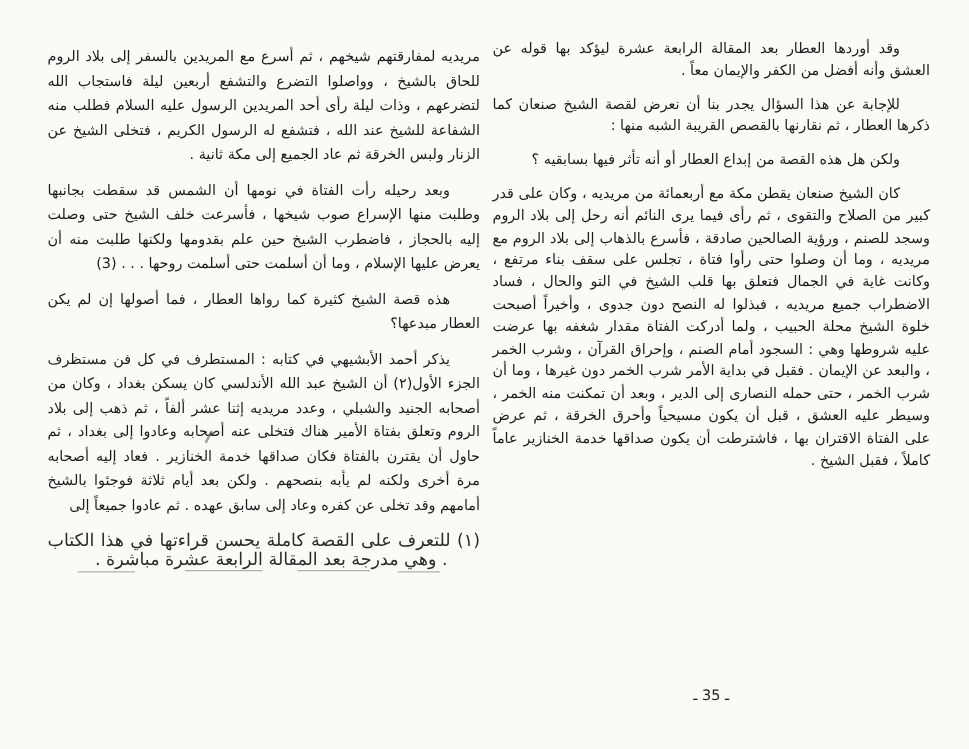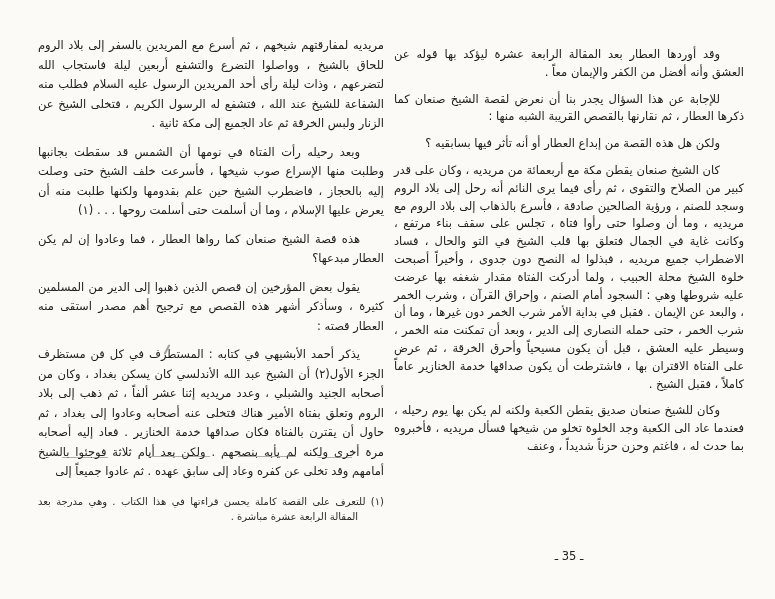--- a/index.html
+++ b/index.html
@@ -16,27 +16,27 @@
   .page{position:absolute;top:0;height:599px;}
   .page-left{left:38px;width:346px;}
   .page-right{left:394px;width:350px;}
   .body-text{
     direction:rtl;
     text-align:justify;
     color:#1c1c1c;
     font-size:11.5px;
   }
   .page-left .body-text{margin-top:36px;line-height:19.5px;}
-  .page-right .body-text{margin-top:46px;line-height:17.8px;}
+  .page-right .body-text{margin-top:30px;line-height:17.8px;}
   .para{margin:0 0 9px 0;text-indent:24px;}
   .page-left .body-text .para:first-child{text-indent:0;}
   .footnotes{
     direction:rtl;
     text-align:justify;
-    font-size:10px;
+    font-size:14px;
     line-height:15px;
     color:#2a2a2a;
     margin-top:12px;
   }
   .footnote{
     margin:0 0 6px 0;
     padding-right:26px;
     text-indent:-26px;
   }
   .page-number{
@@ -64,39 +64,37 @@
   .scuff-4{left:280px;top:457px;width:34px;}
 </style>
 </head>
 <body>
 
 <div class="spread">
 
   <section class="page page-left">
     <div class="body-text">
         <p class="para">مريديه لمفارقتهم شيخهم ، ثم أسرع مع المريدين بالسفر إلى بلاد الروم للحاق بالشيخ ، وواصلوا التضرع والتشفع أربعين ليلة فاستجاب الله لتضرعهم ، وذات ليلة رأى أحد المريدين الرسول عليه السلام فطلب منه الشفاعة للشيخ عند الله ، فتشفع له الرسول الكريم ، فتخلى الشيخ عن الزنار ولبس الخرقة ثم عاد الجميع إلى مكة ثانية .</p>
-        <p class="para">وبعد رحيله رأت الفتاة في نومها أن الشمس قد سقطت بجانبها وطلبت منها الإسراع صوب شيخها ، فأسرعت خلف الشيخ حتى وصلت إليه بالحجاز ، فاضطرب الشيخ حين علم بقدومها ولكنها طلبت منه أن يعرض عليها الإسلام ، وما أن أسلمت حتى أسلمت روحها . . . (١)</p>
-        <p class="para">هذه قصة الشيخ صنعان كما رواها العطار ، فما وعادوا إن لم يكن العطار مبدعها؟</p>
-        <p class="para">يقول بعض المؤرخين إن قصص الذين ذهبوا إلى الدير من المسلمين كثيرة ، وسأذكر أشهر هذه القصص مع ترجيح أهم مصدر استقى منه العطار قصته :</p>
+        <p class="para">وبعد رحيله رأت الفتاة في نومها أن الشمس قد سقطت بجانبها وطلبت منها الإسراع صوب شيخها ، فأسرعت خلف الشيخ حتى وصلت إليه بالحجاز ، فاضطرب الشيخ حين علم بقدومها ولكنها طلبت منه أن يعرض عليها الإسلام ، وما أن أسلمت حتى أسلمت روحها . . . (3)</p>
+        <p class="para">هذه قصة الشيخ كثيرة كما رواها العطار ، فما أصولها إن لم يكن العطار مبدعها؟</p>
         <p class="para">يذكر أحمد الأبشيهي في كتابه : المستطرف في كل فن مستظرف الجزء الأول(٢) أن الشيخ عبد الله الأندلسي كان يسكن بغداد ، وكان من أصحابه الجنيد والشبلي ، وعدد مريديه إثنا عشر ألفاً ، ثم ذهب إلى بلاد الروم وتعلق بفتاة الأمير هناك فتخلى عنه أصحابه وعادوا إلى بغداد ، ثم حاول أن يقترن بالفتاة فكان صداقها خدمة الخنازير . فعاد إليه أصحابه مرة أخرى ولكنه لم يأبه بنصحهم . ولكن بعد أيام ثلاثة فوجئوا بالشيخ أمامهم وقد تخلى عن كفره وعاد إلى سابق عهده . ثم عادوا جميعاً إلى</p>
       </div>
     <div class="footnotes">
         <p class="footnote">(١) للتعرف على القصة كاملة يحسن قراءتها في هذا الكتاب . وهي مدرجة بعد المقالة الرابعة عشرة مباشرة .</p>
       </div>
     <span class="artifact pen-mark"></span>
     <span class="artifact scuff scuff-1"></span>
     <span class="artifact scuff scuff-2"></span>
     <span class="artifact scuff scuff-3"></span>
     <span class="artifact scuff scuff-4"></span>
   </section>
 
   <section class="page page-right">
     <div class="body-text">
         <p class="para">وقد أوردها العطار بعد المقالة الرابعة عشرة ليؤكد بها قوله عن العشق وأنه أفضل من الكفر والإيمان معاً .</p>
         <p class="para">للإجابة عن هذا السؤال يجدر بنا أن نعرض لقصة الشيخ صنعان كما ذكرها العطار ، ثم نقارنها بالقصص القريبة الشبه منها :</p>
         <p class="para">ولكن هل هذه القصة من إبداع العطار أو أنه تأثر فيها بسابقيه ؟</p>
         <p class="para">كان الشيخ صنعان يقطن مكة مع أربعمائة من مريديه ، وكان على قدر كبير من الصلاح والتقوى ، ثم رأى فيما يرى النائم أنه رحل إلى بلاد الروم وسجد للصنم ، ورؤية الصالحين صادقة ، فأسرع بالذهاب إلى بلاد الروم مع مريديه ، وما أن وصلوا حتى رأوا فتاة ، تجلس على سقف بناء مرتفع ، وكانت غاية في الجمال فتعلق بها قلب الشيخ في التو والحال ، فساد الاضطراب جميع مريديه ، فبذلوا له النصح دون جدوى ، وأخيراً أصبحت خلوة الشيخ محلة الحبيب ، ولما أدركت الفتاة مقدار شغفه بها عرضت عليه شروطها وهي : السجود أمام الصنم ، وإحراق القرآن ، وشرب الخمر ، والبعد عن الإيمان . فقبل في بداية الأمر شرب الخمر دون غيرها ، وما أن شرب الخمر ، حتى حمله النصارى إلى الدير ، وبعد أن تمكنت منه الخمر ، وسيطر عليه العشق ، قبل أن يكون مسيحياً وأحرق الخرقة ، ثم عرض على الفتاة الاقتران بها ، فاشترطت أن يكون صداقها خدمة الخنازير عاماً كاملاً ، فقبل الشيخ .</p>
-        <p class="para">وكان للشيخ صنعان صديق يقطن الكعبة ولكنه لم يكن بها يوم رحيله ، فعندما عاد الى الكعبة وجد الخلوة تخلو من شيخها فسأل مريديه ، فأخبروه بما حدث له ، فاغتم وحزن حزناً شديداً ، وعنف</p>
       </div>
     <div class="page-number">ـ 35 ـ</div>
   </section>
 
 </div>
 
 </body></html>

